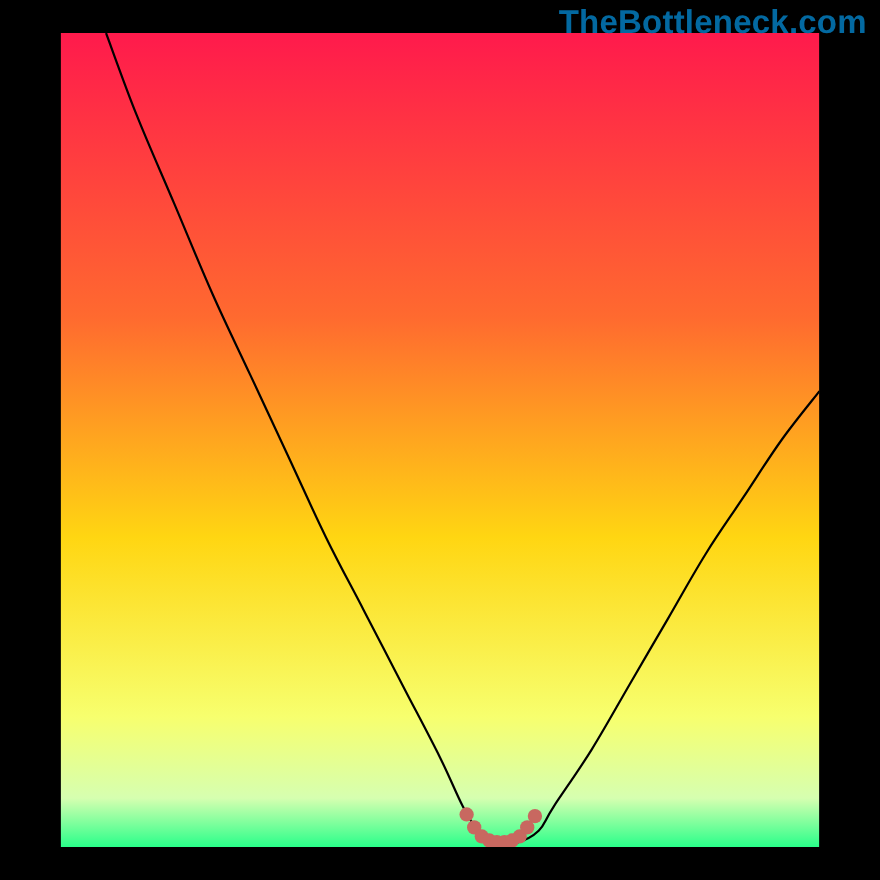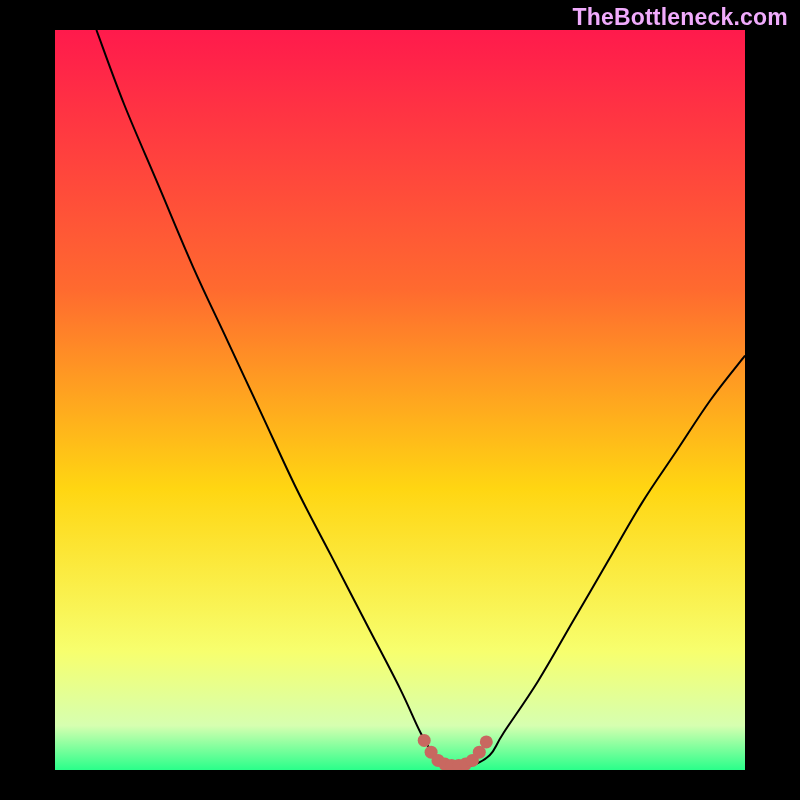--- a/index.html
+++ b/index.html
@@ -14,22 +14,22 @@
   .frame {
     position: relative;
     width: 800px;
     height: 800px;
     background: #000;
   }
   .watermark {
     position: absolute;
     top: 4px;
     right: 12px;
-    color: #f0abfc;
-    font-size: 23px;
+    color: #0369a1;
+    font-size: 30px;
     font-weight: 600;
     letter-spacing: 0.2px;
     z-index: 10;
   }
   .plot-area {
     position: absolute;
     left: 55px;
     top: 30px;
     width: 690px;
     height: 740px;

